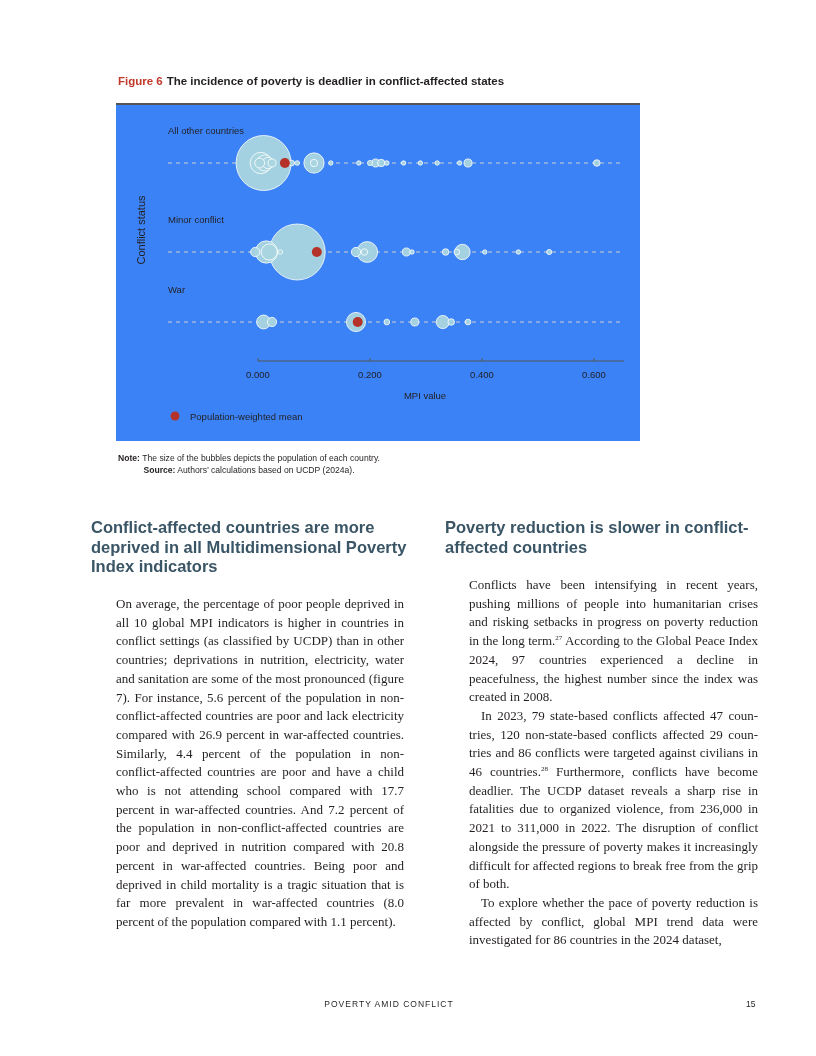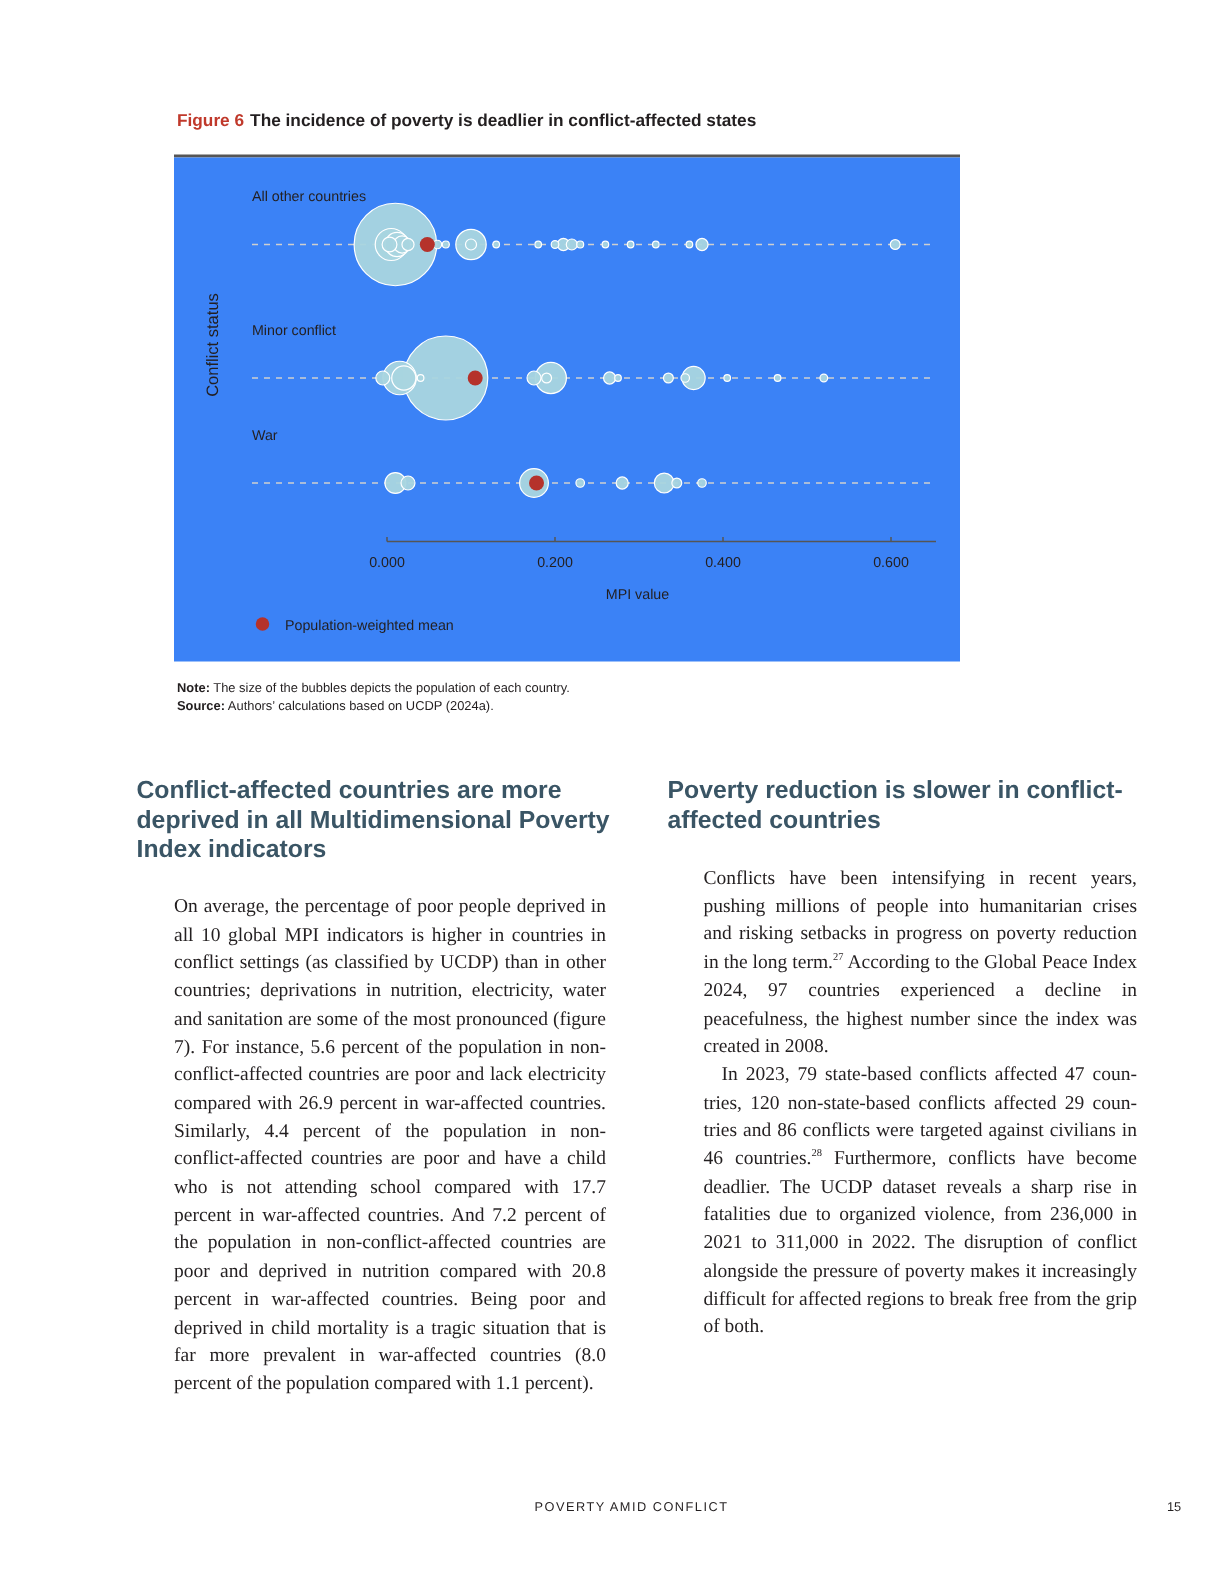--- a/index.html
+++ b/index.html
@@ -2,32 +2,32 @@
 <html><head>
 <meta charset="utf-8">
 <style>
   html, body { margin: 0; padding: 0; background: #ffffff; }
   body { width: 816px; height: 1056px; position: relative; overflow: hidden; font-family: "Liberation Sans", sans-serif; color: #231f20; }
   .fig-title { position: absolute; left: 118px; top: 75px; font-size: 11.5px; font-weight: bold; color: #231f20; }
   .fig-title .fig-num { color: #c0392b; margin-right: 4px; }
   .fig-rule { position: absolute; left: 116px; top: 103px; width: 524px; height: 2px; background: #555; }
   .chart-panel { position: absolute; left: 116px; top: 105px; width: 524px; height: 336px; background: #3b82f6; }
   #bubble-svg { position: absolute; left: 0; top: 0; }
-  .note { position: absolute; left: 118px; top: 452px; font-size: 8.6px; line-height: 12px; color: #231f20; }
+  .note { position: absolute; left: 118px; top: 452px; font-size: 8.6px; line-height: 12px; color: #231f20; text-align: center; }
   .note b { font-weight: bold; }
   .h2 { position: absolute; font-family: "Liberation Sans", sans-serif; font-weight: bold; color: #3a5565; font-size: 16.5px; line-height: 19.5px; }
   .h2.left { left: 91px; top: 518px; width: 320px; }
   .h2.right { left: 445px; top: 518px; width: 320px; }
   .body-text { position: absolute; font-family: "Liberation Serif", serif; font-size: 13px; line-height: 18.7px; color: #231f20; text-align: justify; hyphens: auto; }
   .body-text.left { left: 116px; top: 595px; width: 288px; }
   .body-text.right { left: 469px; top: 576px; width: 289px; }
   .body-text p { margin: 0; }
   .body-text p + p { text-indent: 12px; }
   sup { font-size: 7px; line-height: 0; vertical-align: super; }
-  .footer { position: absolute; top: 999px; font-size: 8.5px; letter-spacing: 1px; color: #231f20; margin-left: 32px; }
+  .footer { position: absolute; top: 999px; font-size: 8.5px; letter-spacing: 1px; color: #231f20; }
   .footer.center { left: 0; width: 778px; text-align: center; }
   .footer.page { left: 746px; letter-spacing: 0; text-align: center; }
   .watermark { position: absolute; left: 6px; top: 1077px; font-size: 16px; color: #c8c8c8; font-family: "DejaVu Sans", sans-serif; }
 </style>
 </head>
 <body>
 
 <div class="fig-title">
   <span class="fig-num">Figure 6</span><span>The incidence of poverty is deadlier in conflict-affected states</span>
 </div>
@@ -113,17 +113,18 @@
 
 <div class="h2 left">Conflict-affected countries are more deprived in all Multidimensional Poverty Index indicators</div>
 <div class="body-text left">
   <p>On average, the percentage of poor people deprived in all 10 global MPI indicators is higher in countries in conflict settings (as classified by UCDP) than in other countries; deprivations in nutrition, electricity, water and sanitation are some of the most pronounced (figure 7). For instance, 5.6 percent of the popula­tion in non-conflict-affected countries are poor and lack electricity compared with 26.9 percent in war-affected countries. Similarly, 4.4 percent of the popu­lation in non-conflict-affected countries are poor and have a child who is not attending school compared with 17.7 percent in war-affected countries. And 7.2 percent of the population in non-conflict-affected countries are poor and deprived in nutrition com­pared with 20.8 percent in war-affected countries. Being poor and deprived in child mortality is a trag­ic situation that is far more prevalent in war-affected countries (8.0 percent of the population compared with 1.1 percent).</p>
 </div>
 
 <div class="h2 right">Poverty reduction is slower in conflict-affected countries</div>
 <div class="body-text right">
   <p><span>Conflicts have been intensifying in recent years, pushing millions of people into humanitarian crises and risking setbacks in progress on poverty reduc­tion in the long term.</span><sup>27</sup><span> According to the Global Peace Index 2024, 97 countries experienced a decline in peacefulness, the highest number since the index was created in 2008.</span></p>
   <p><span>In 2023, 79 state-based conflicts affected 47 coun­tries, 120 non-state-based conflicts affected 29 coun­tries and 86 conflicts were targeted against civilians in 46 countries.</span><sup>28</sup><span> Furthermore, conflicts have be­come deadlier. The UCDP dataset reveals a sharp rise in fatalities due to organized violence, from 236,000 in 2021 to 311,000 in 2022. The disruption of conflict alongside the pressure of poverty makes it increas­ingly difficult for affected regions to break free from the grip of both.</span></p>
+  <p>To explore whether the pace of poverty reduction is affected by conflict, global MPI trend data were investigated for 86 countries in the 2024 dataset,</p>
 </div>
 
 <div class="footer center">POVERTY AMID CONFLICT</div>
 <div class="footer page">15</div>
 <div class="watermark">大数跨境</div>
 
 </body></html>

